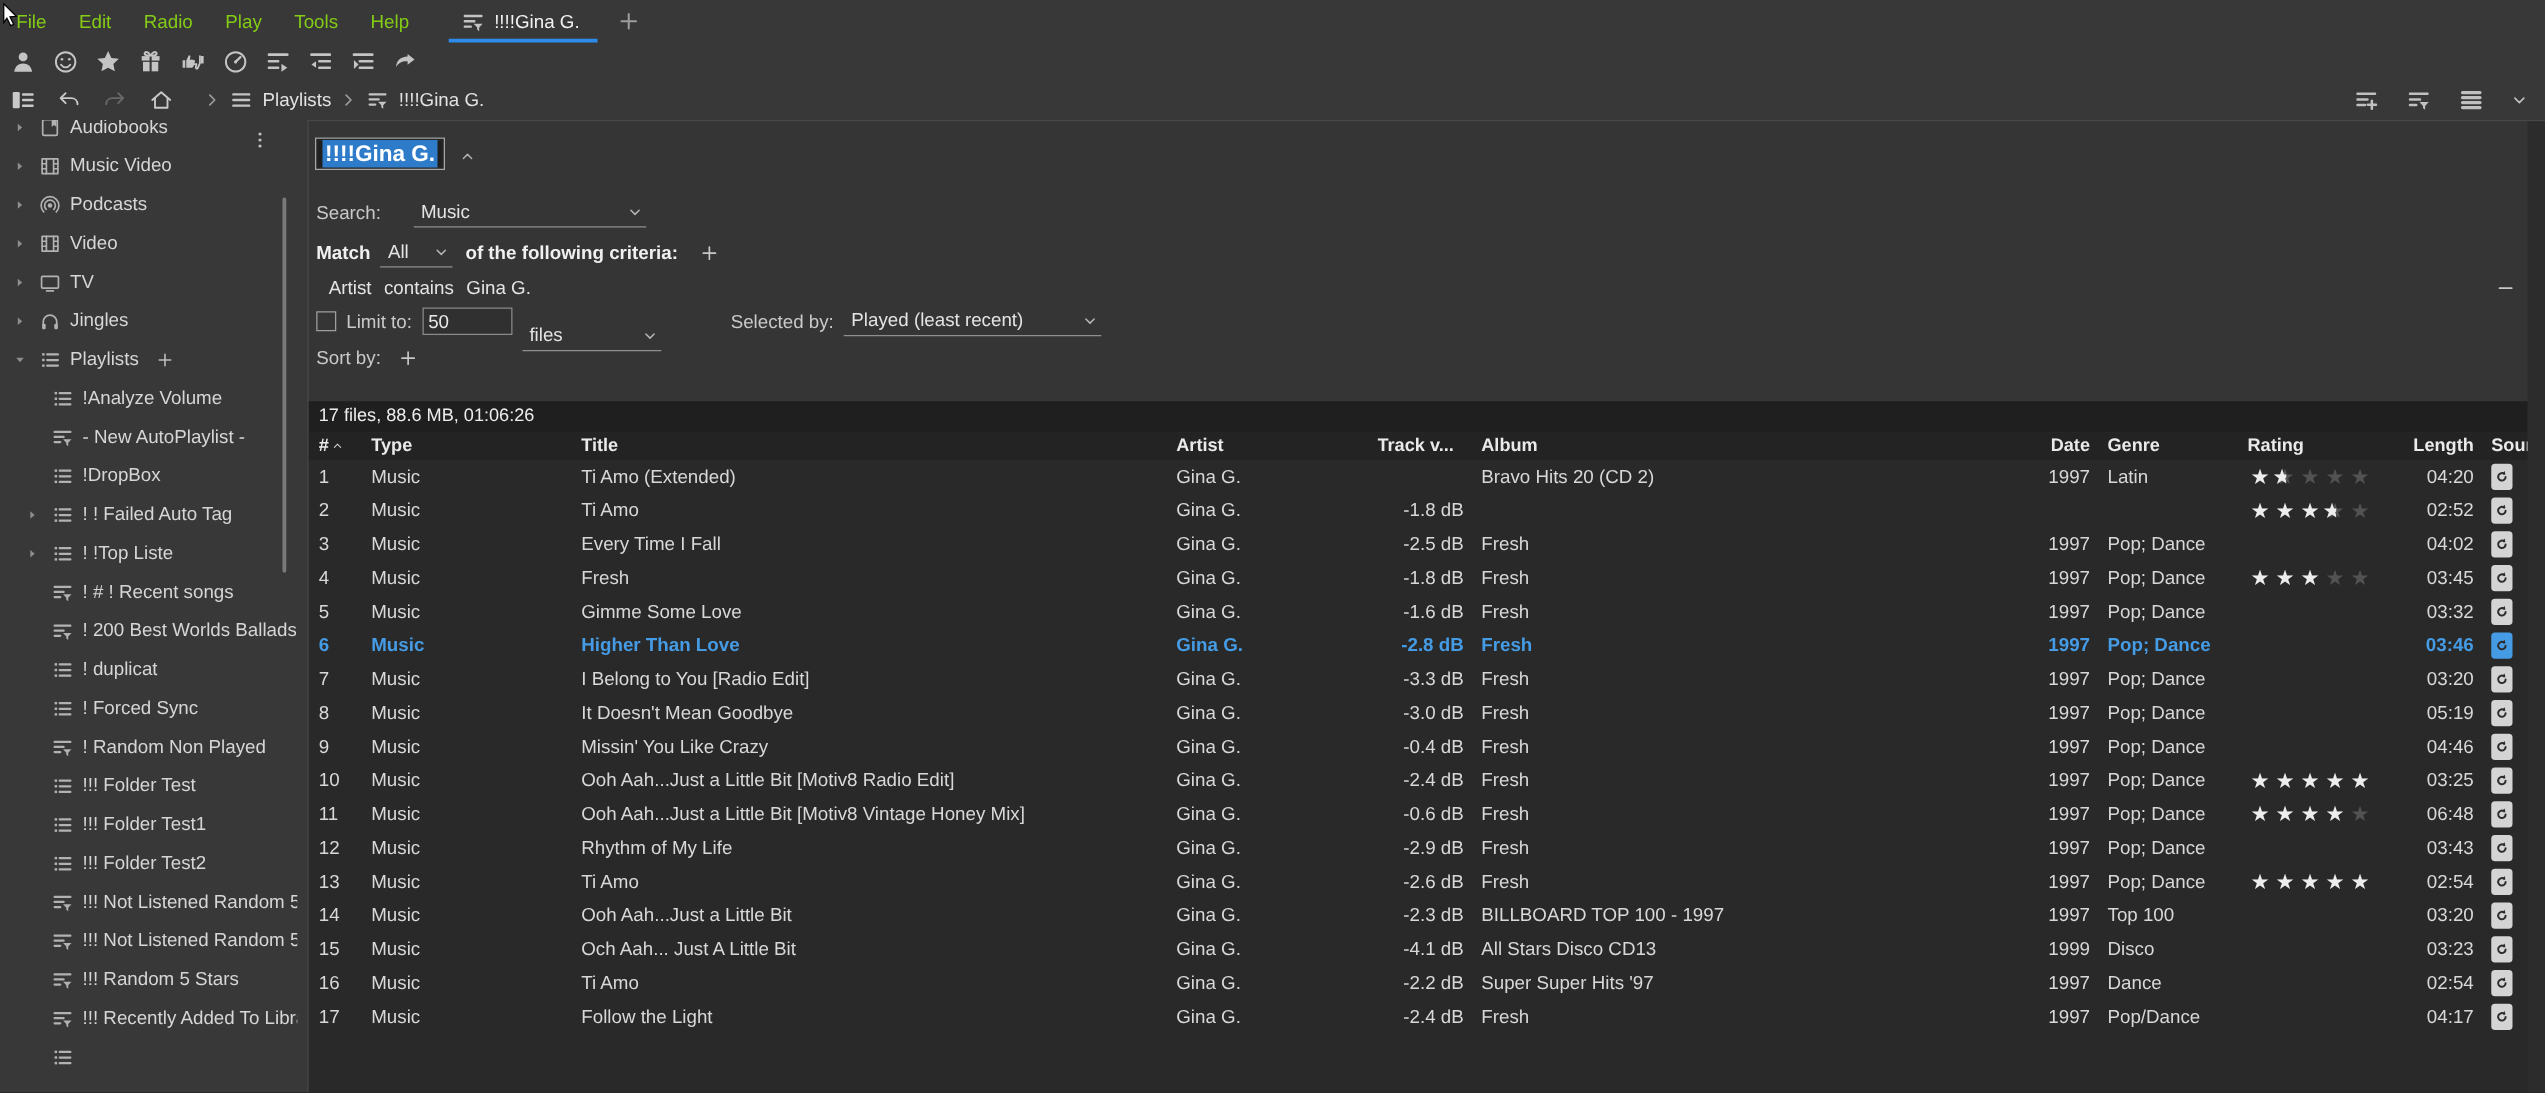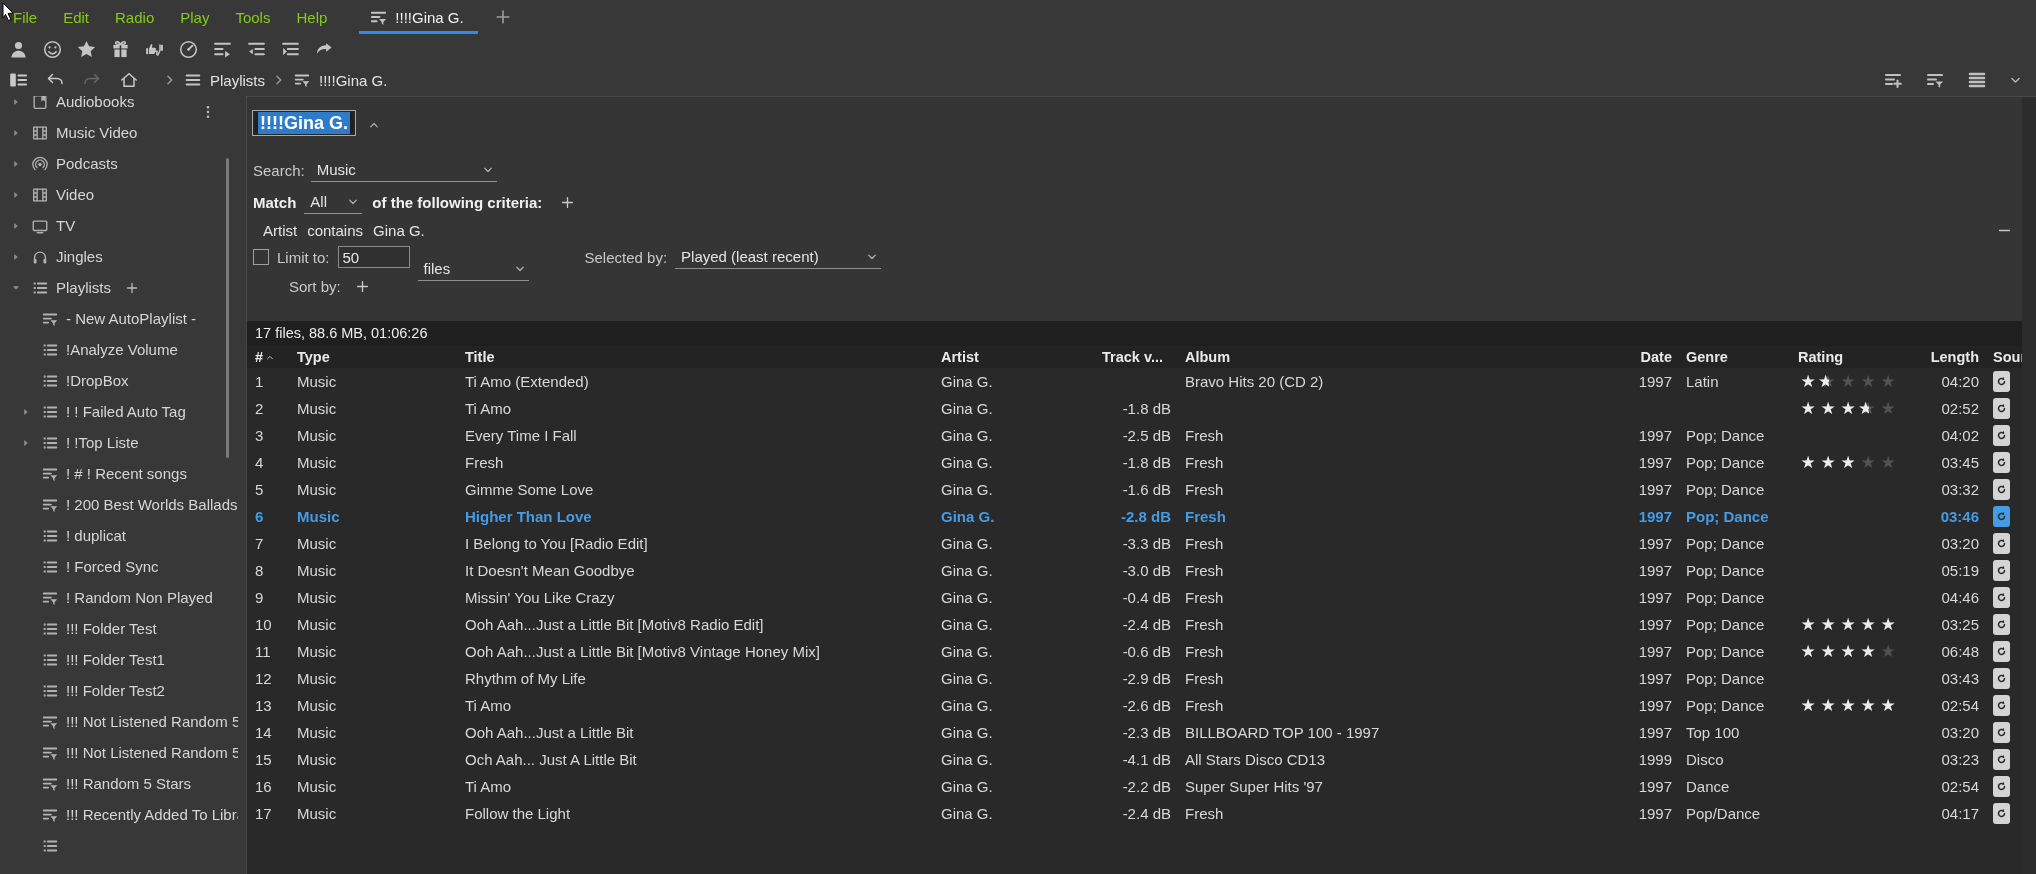--- a/index.html
+++ b/index.html
@@ -420,42 +420,42 @@
             <svg viewBox="0 0 20 20" width="100%" height="100%" fill="none" stroke="currentColor" stroke-width="1.5" stroke-linecap="round" stroke-linejoin="round">
               <path d="M10 3.5v13M3.5 10h13" stroke-width="1.8"></path>
             </svg>
           </span>
         </div>
         <div class="side-item lv1">
           <span class="icon side-arrow"></span>
           <span class="icon side-ic">
             <svg viewBox="0 0 20 20" width="100%" height="100%" fill="none" stroke="currentColor" stroke-width="1.5" stroke-linecap="round" stroke-linejoin="round">
               <g stroke-width="2">
-                <path d="M3 5h14M3 9.5h8M3 14h5"></path>
-              </g>
-              <path d="M10.5 11.5H18l-2.9 3.2v3.1l-1.7-1.4v-1.7z" fill="currentColor" stroke="none"></path>
-            </svg>
-          </span>
-          <span class="side-label">- New AutoPlaylist -</span>
-        </div>
-        <div class="side-item lv1">
-          <span class="icon side-arrow"></span>
-          <span class="icon side-ic">
-            <svg viewBox="0 0 20 20" width="100%" height="100%" fill="none" stroke="currentColor" stroke-width="1.5" stroke-linecap="round" stroke-linejoin="round">
-              <g stroke-width="2">
                 <path d="M7.5 5H17M7.5 10H17M7.5 15H17"></path>
               </g>
               <g fill="currentColor" stroke="none">
                 <rect x="3" y="3.9" width="2.2" height="2.2"></rect>
                 <rect x="3" y="8.9" width="2.2" height="2.2"></rect>
                 <rect x="3" y="13.9" width="2.2" height="2.2"></rect>
               </g>
             </svg>
           </span>
           <span class="side-label">!Analyze Volume</span>
+        </div>
+        <div class="side-item lv1">
+          <span class="icon side-arrow"></span>
+          <span class="icon side-ic">
+            <svg viewBox="0 0 20 20" width="100%" height="100%" fill="none" stroke="currentColor" stroke-width="1.5" stroke-linecap="round" stroke-linejoin="round">
+              <g stroke-width="2">
+                <path d="M3 5h14M3 9.5h8M3 14h5"></path>
+              </g>
+              <path d="M10.5 11.5H18l-2.9 3.2v3.1l-1.7-1.4v-1.7z" fill="currentColor" stroke="none"></path>
+            </svg>
+          </span>
+          <span class="side-label">- New AutoPlaylist -</span>
         </div>
         <div class="side-item lv1">
           <span class="icon side-arrow"></span>
           <span class="icon side-ic">
             <svg viewBox="0 0 20 20" width="100%" height="100%" fill="none" stroke="currentColor" stroke-width="1.5" stroke-linecap="round" stroke-linejoin="round">
               <g stroke-width="2">
                 <path d="M7.5 5H17M7.5 10H17M7.5 15H17"></path>
               </g>
               <g fill="currentColor" stroke="none">
                 <rect x="3" y="3.9" width="2.2" height="2.2"></rect>
@@ -703,21 +703,21 @@
 
     <div class="title-box">
       <span class="sel">!!!!Gina G.</span>
     </div>
     <span class="icon" id="collapse-chev">
         <svg viewBox="0 0 20 20" width="100%" height="100%" fill="none" stroke="currentColor" stroke-width="1.5" stroke-linecap="round" stroke-linejoin="round">
           <path d="M4.5 13L10 7.5 15.5 13" stroke-width="2"></path>
         </svg>
       </span>
 
-    <div class="ed-row" style="top:62px;height:22px;padding-left:6px;">
+    <div class="ed-row" style="top:62px;height:22px;padding-left:6px;gap:20px;">
       <span class="lbl">Search:</span>
       <span class="dd" style="width:180px;margin-left:6px;">
         <span class="val">Music</span>
         <span class="icon">
             <svg viewBox="0 0 20 20" width="100%" height="100%" fill="none" stroke="currentColor" stroke-width="1.5" stroke-linecap="round" stroke-linejoin="round">
               <path d="M4.5 7L10 12.5 15.5 7" stroke-width="2"></path>
             </svg>
           </span>
       </span>
     </div>
@@ -767,21 +767,21 @@
       <span class="dd" style="width:200px;margin-left:8px;">
         <span class="val">Played (least recent)</span>
         <span class="icon">
             <svg viewBox="0 0 20 20" width="100%" height="100%" fill="none" stroke="currentColor" stroke-width="1.5" stroke-linecap="round" stroke-linejoin="round">
               <path d="M4.5 7L10 12.5 15.5 7" stroke-width="2"></path>
             </svg>
           </span>
       </span>
     </div>
 
-    <div class="ed-row" style="top:178px;height:22px;padding-left:6px;margin-left:36px;">
+    <div class="ed-row" style="top:178px;height:22px;padding-left:6px;">
       <span class="lbl">Sort by:</span>
       <span class="icon plusbtn" style="margin-left:14px;">
           <svg viewBox="0 0 20 20" width="100%" height="100%" fill="none" stroke="currentColor" stroke-width="1.5" stroke-linecap="round" stroke-linejoin="round">
             <path d="M10 3.5v13M3.5 10h13" stroke-width="1.8"></path>
           </svg>
         </span>
     </div>
 
     <div id="status">17 files, 88.6 MB, 01:06:26</div>
 

